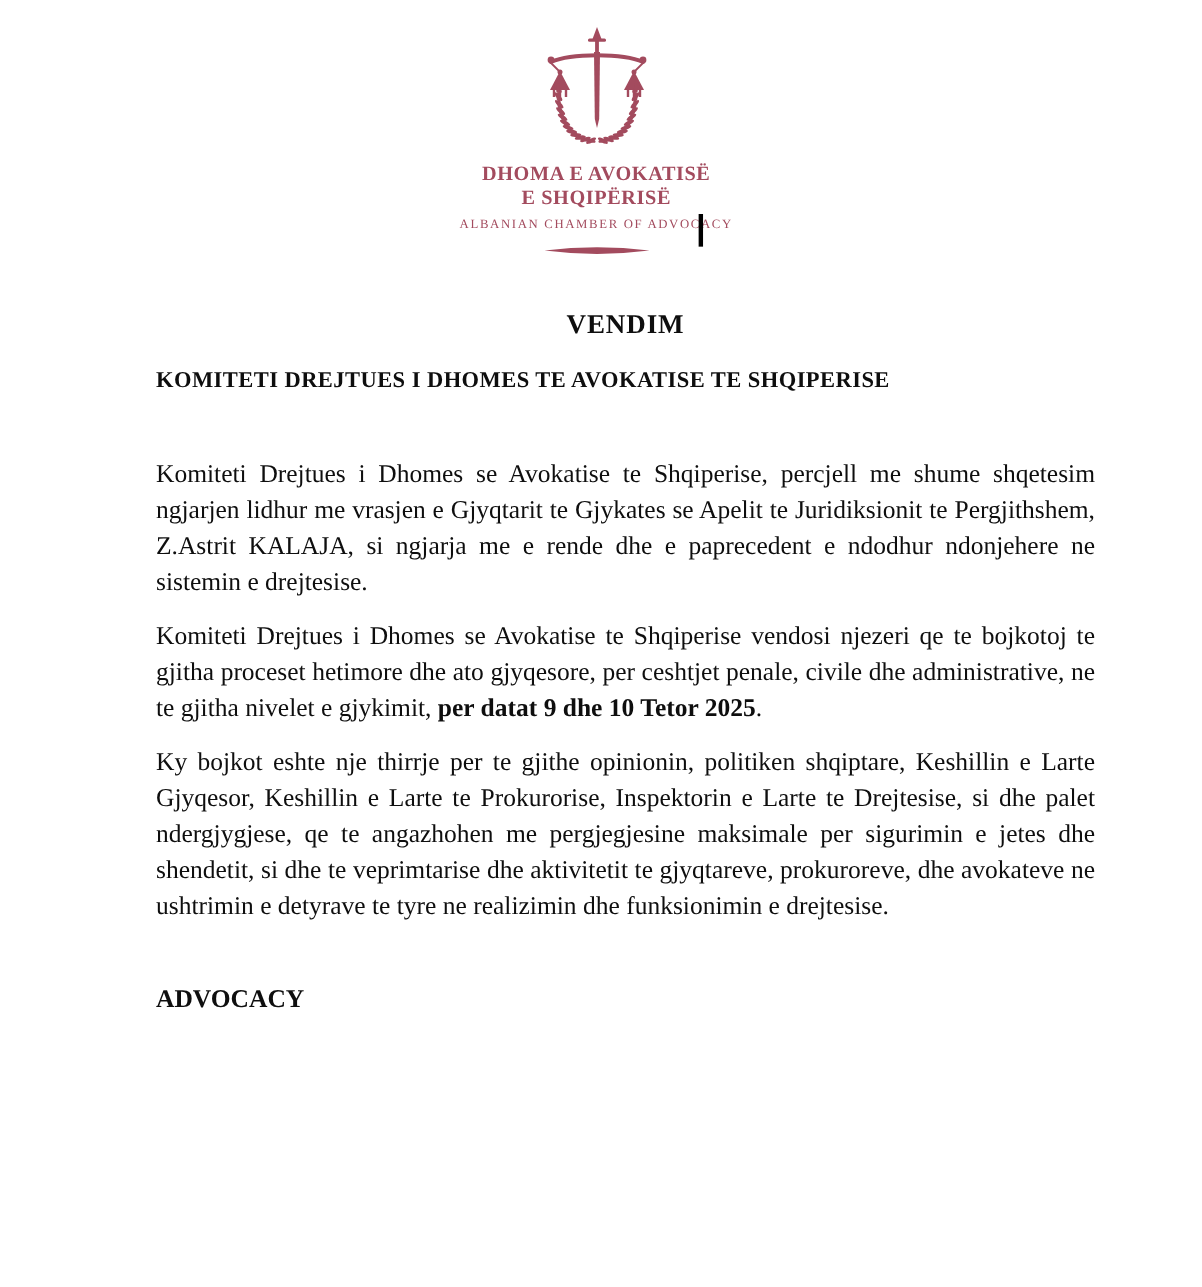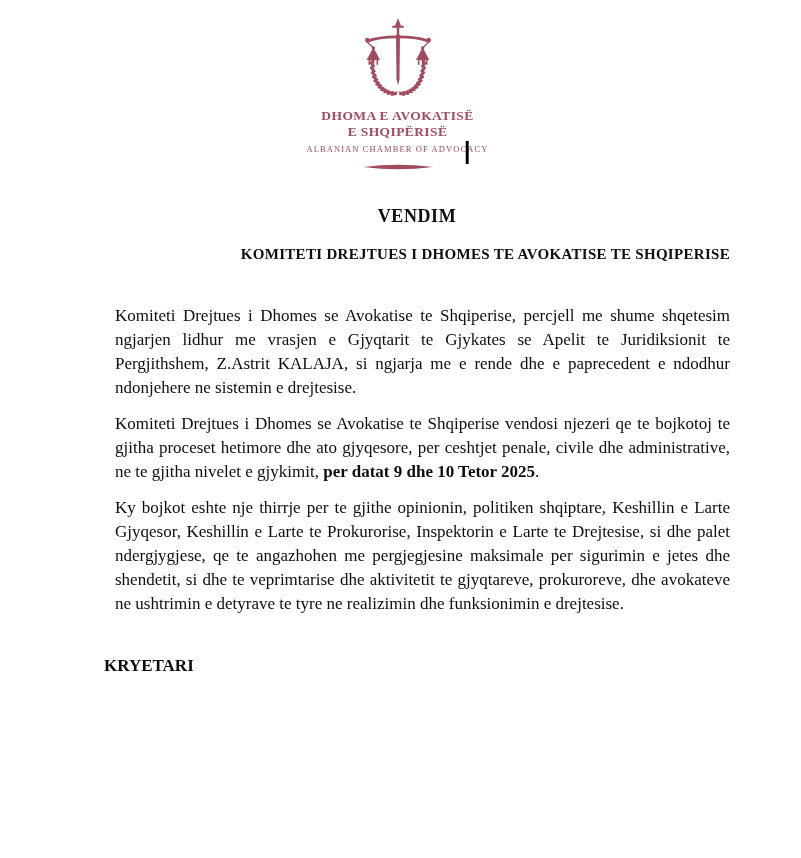--- a/index.html
+++ b/index.html
@@ -65,32 +65,31 @@
   .doc-title {
     margin: 0;
     text-align: center;
     font-size: 18px;
     font-weight: bold;
     letter-spacing: 0.6px;
     line-height: 21px;
   }
   .doc-subtitle {
     margin: 18px 0 0 0;
-    text-align: right;
+    text-align: left;
     font-size: 15px;
     font-weight: bold;
     letter-spacing: 0.3px;
     line-height: 18px;
   }
   .doc-body {
     margin-top: 41px;
     font-size: 17px;
     line-height: 24px;
     text-align: justify;
-    margin-left: 11px;
   }
   .doc-body p { margin: 0 0 12px 0; }
   .doc-body strong { font-weight: bold; font-family: Liberation Serif, serif; }
   .signature {
     margin-top: 38px;
     font-size: 17px;
     font-weight: bold;
     line-height: 24px;
   }
   .signature .sig-role { margin: 0; }
@@ -188,15 +187,15 @@
   <h1 class="doc-title">VENDIM</h1>
   <h2 class="doc-subtitle">KOMITETI DREJTUES I DHOMES TE AVOKATISE TE SHQIPERISE</h2>
 
   <div class="doc-body">
       <p><span>Komiteti Drejtues i Dhomes se Avokatise te Shqiperise, percjell me shume shqetesim ngjarjen lidhur me vrasjen e Gjyqtarit te Gjykates se Apelit te Juridiksionit te Pergjithshem, Z.Astrit KALAJA, si ngjarja me e rende dhe e paprecedent e ndodhur ndonjehere ne sistemin e drejtesise.</span></p>
       <p><span>Komiteti Drejtues i Dhomes se Avokatise te Shqiperise vendosi njezeri qe te bojkotoj te gjitha proceset hetimore dhe ato gjyqesore, per ceshtjet penale, civile dhe administrative, ne te gjitha nivelet e gjykimit, </span><strong>per datat 9 dhe 10 Tetor 2025</strong><span>.</span></p>
       <p><span>Ky bojkot eshte nje thirrje per te gjithe opinionin, politiken shqiptare, Keshillin e Larte Gjyqesor, Keshillin e Larte te Prokurorise, Inspektorin e Larte te Drejtesise, si dhe palet ndergjygjese, qe te angazhohen me pergjegjesine maksimale per sigurimin e jetes dhe shendetit, si dhe te veprimtarise dhe aktivitetit te gjyqtareve, prokuroreve, dhe avokateve ne ushtrimin e detyrave te tyre ne realizimin dhe funksionimin e drejtesise.</span></p>
     </div>
 
   <div class="signature">
-    <p class="sig-role">KRYETARI</p>
+    <p class="sig-role">ADVOCACY</p>
   </div>
 </main>
 
 </body></html>

